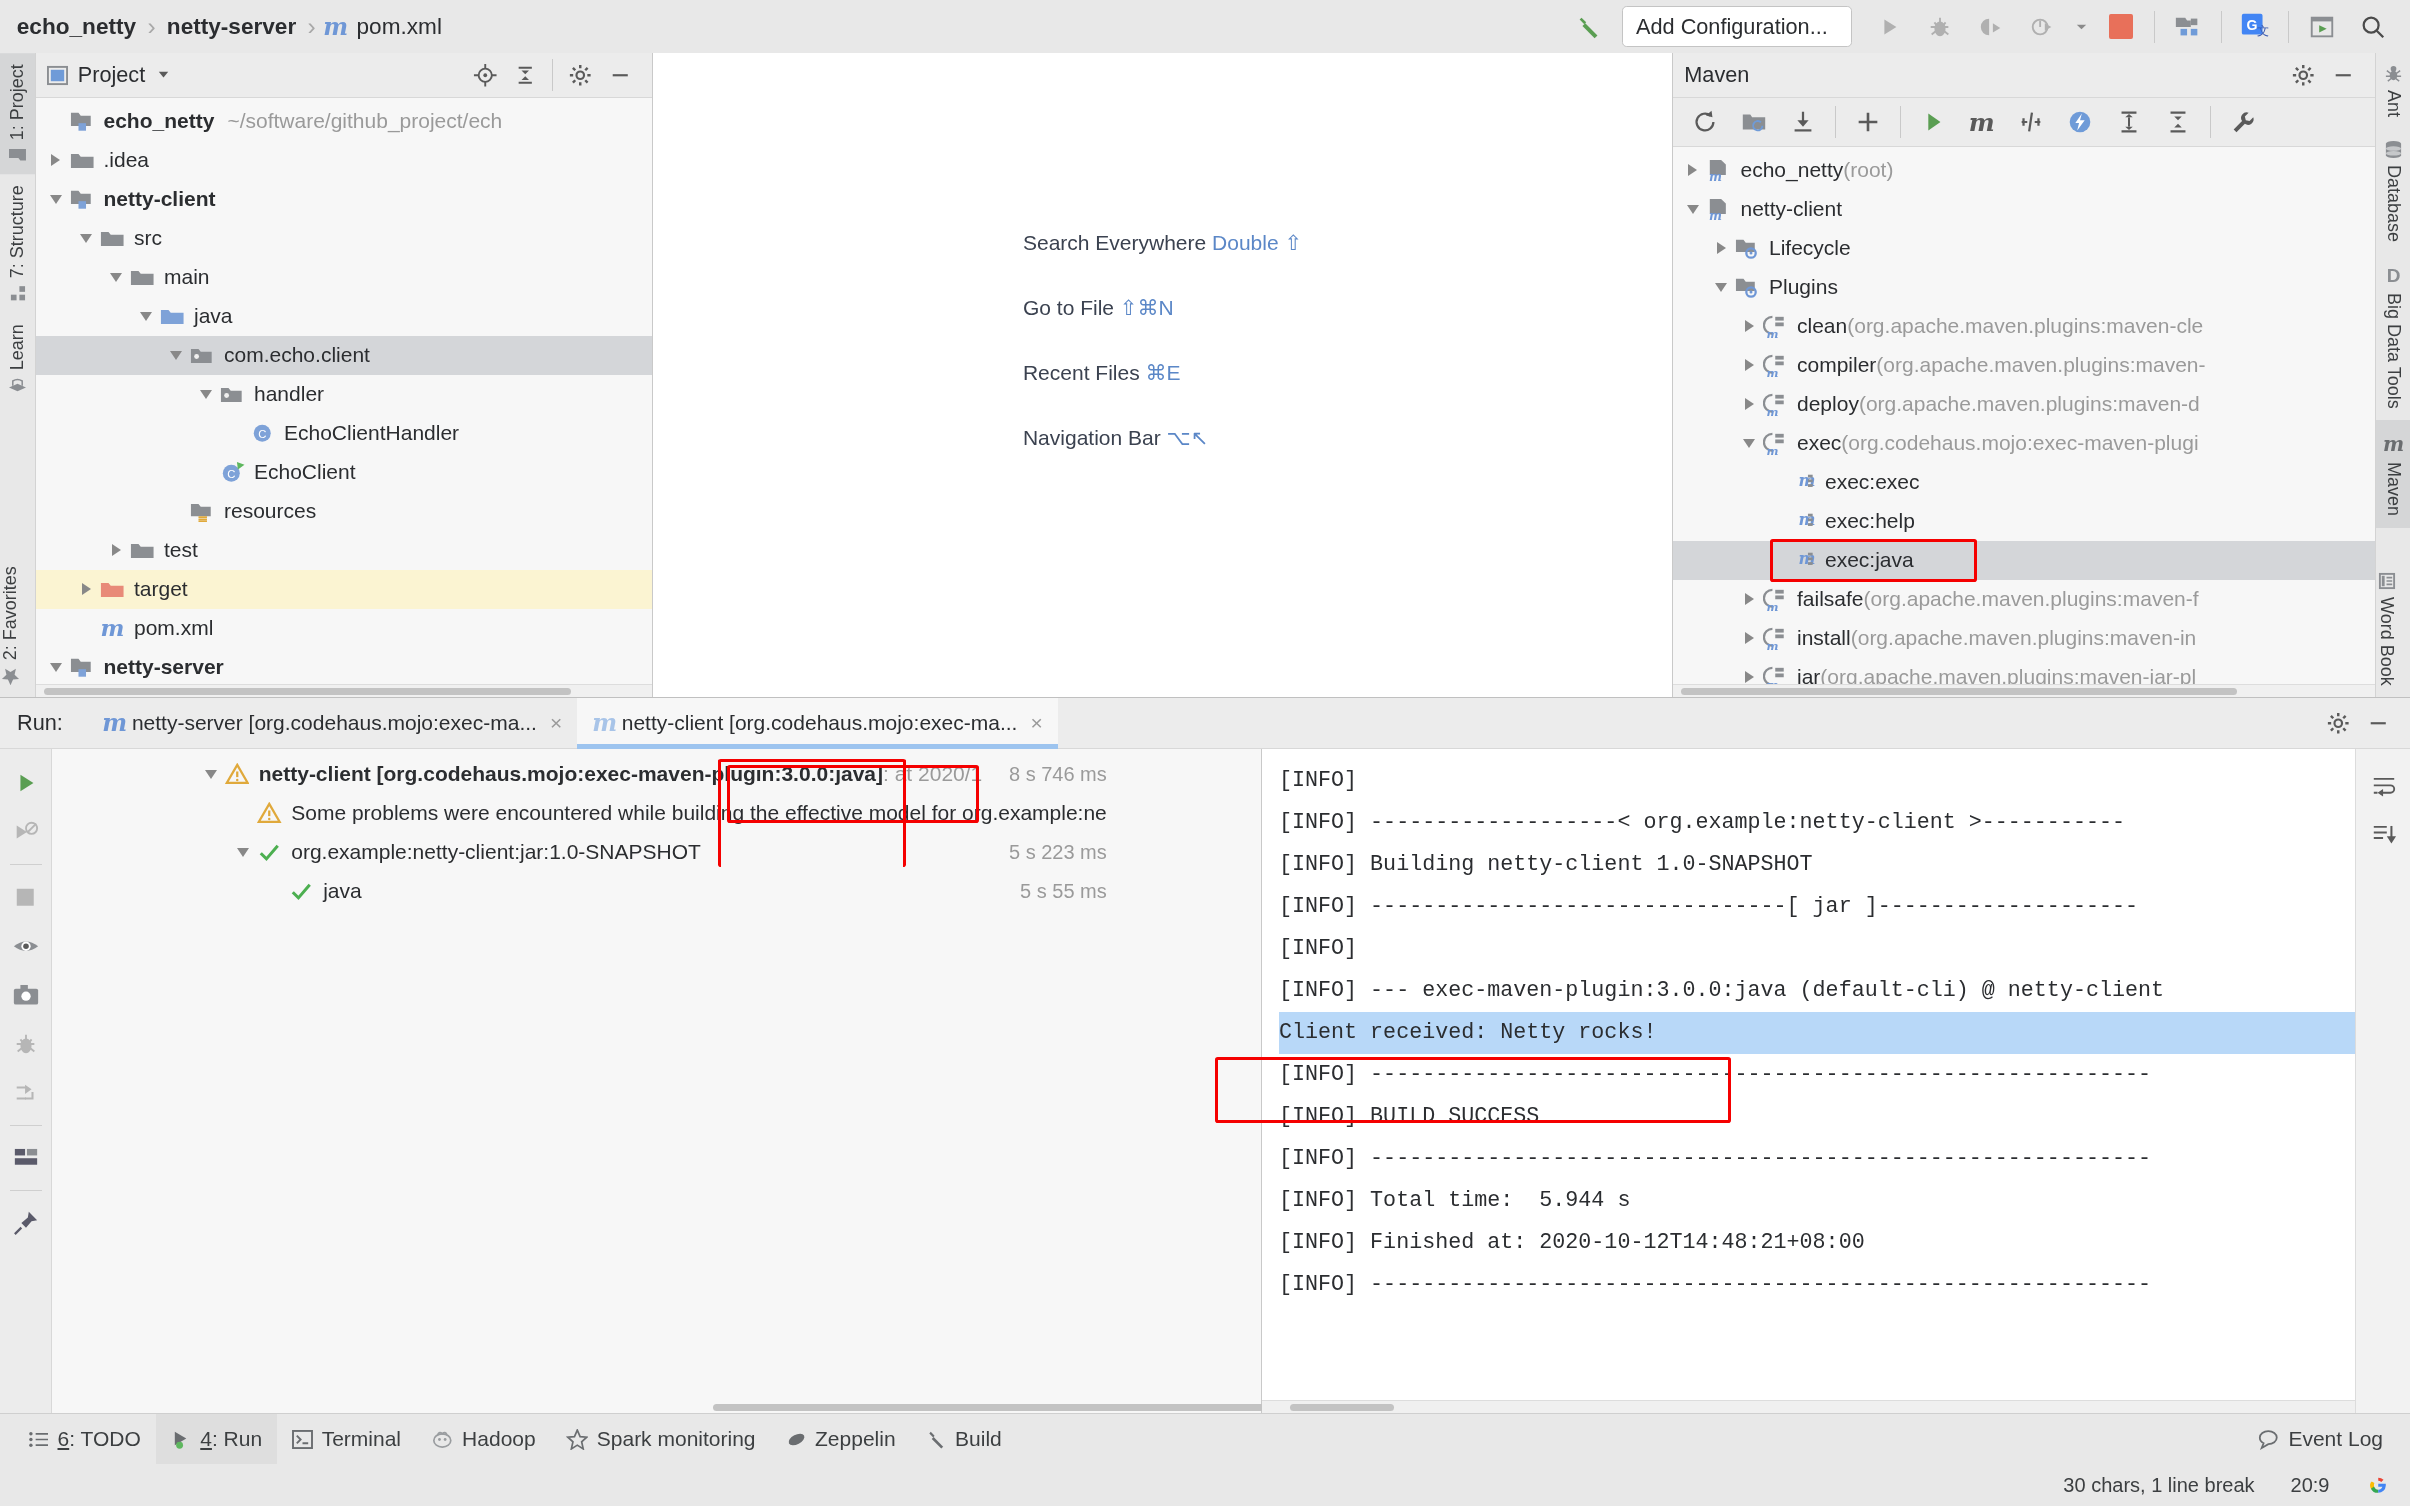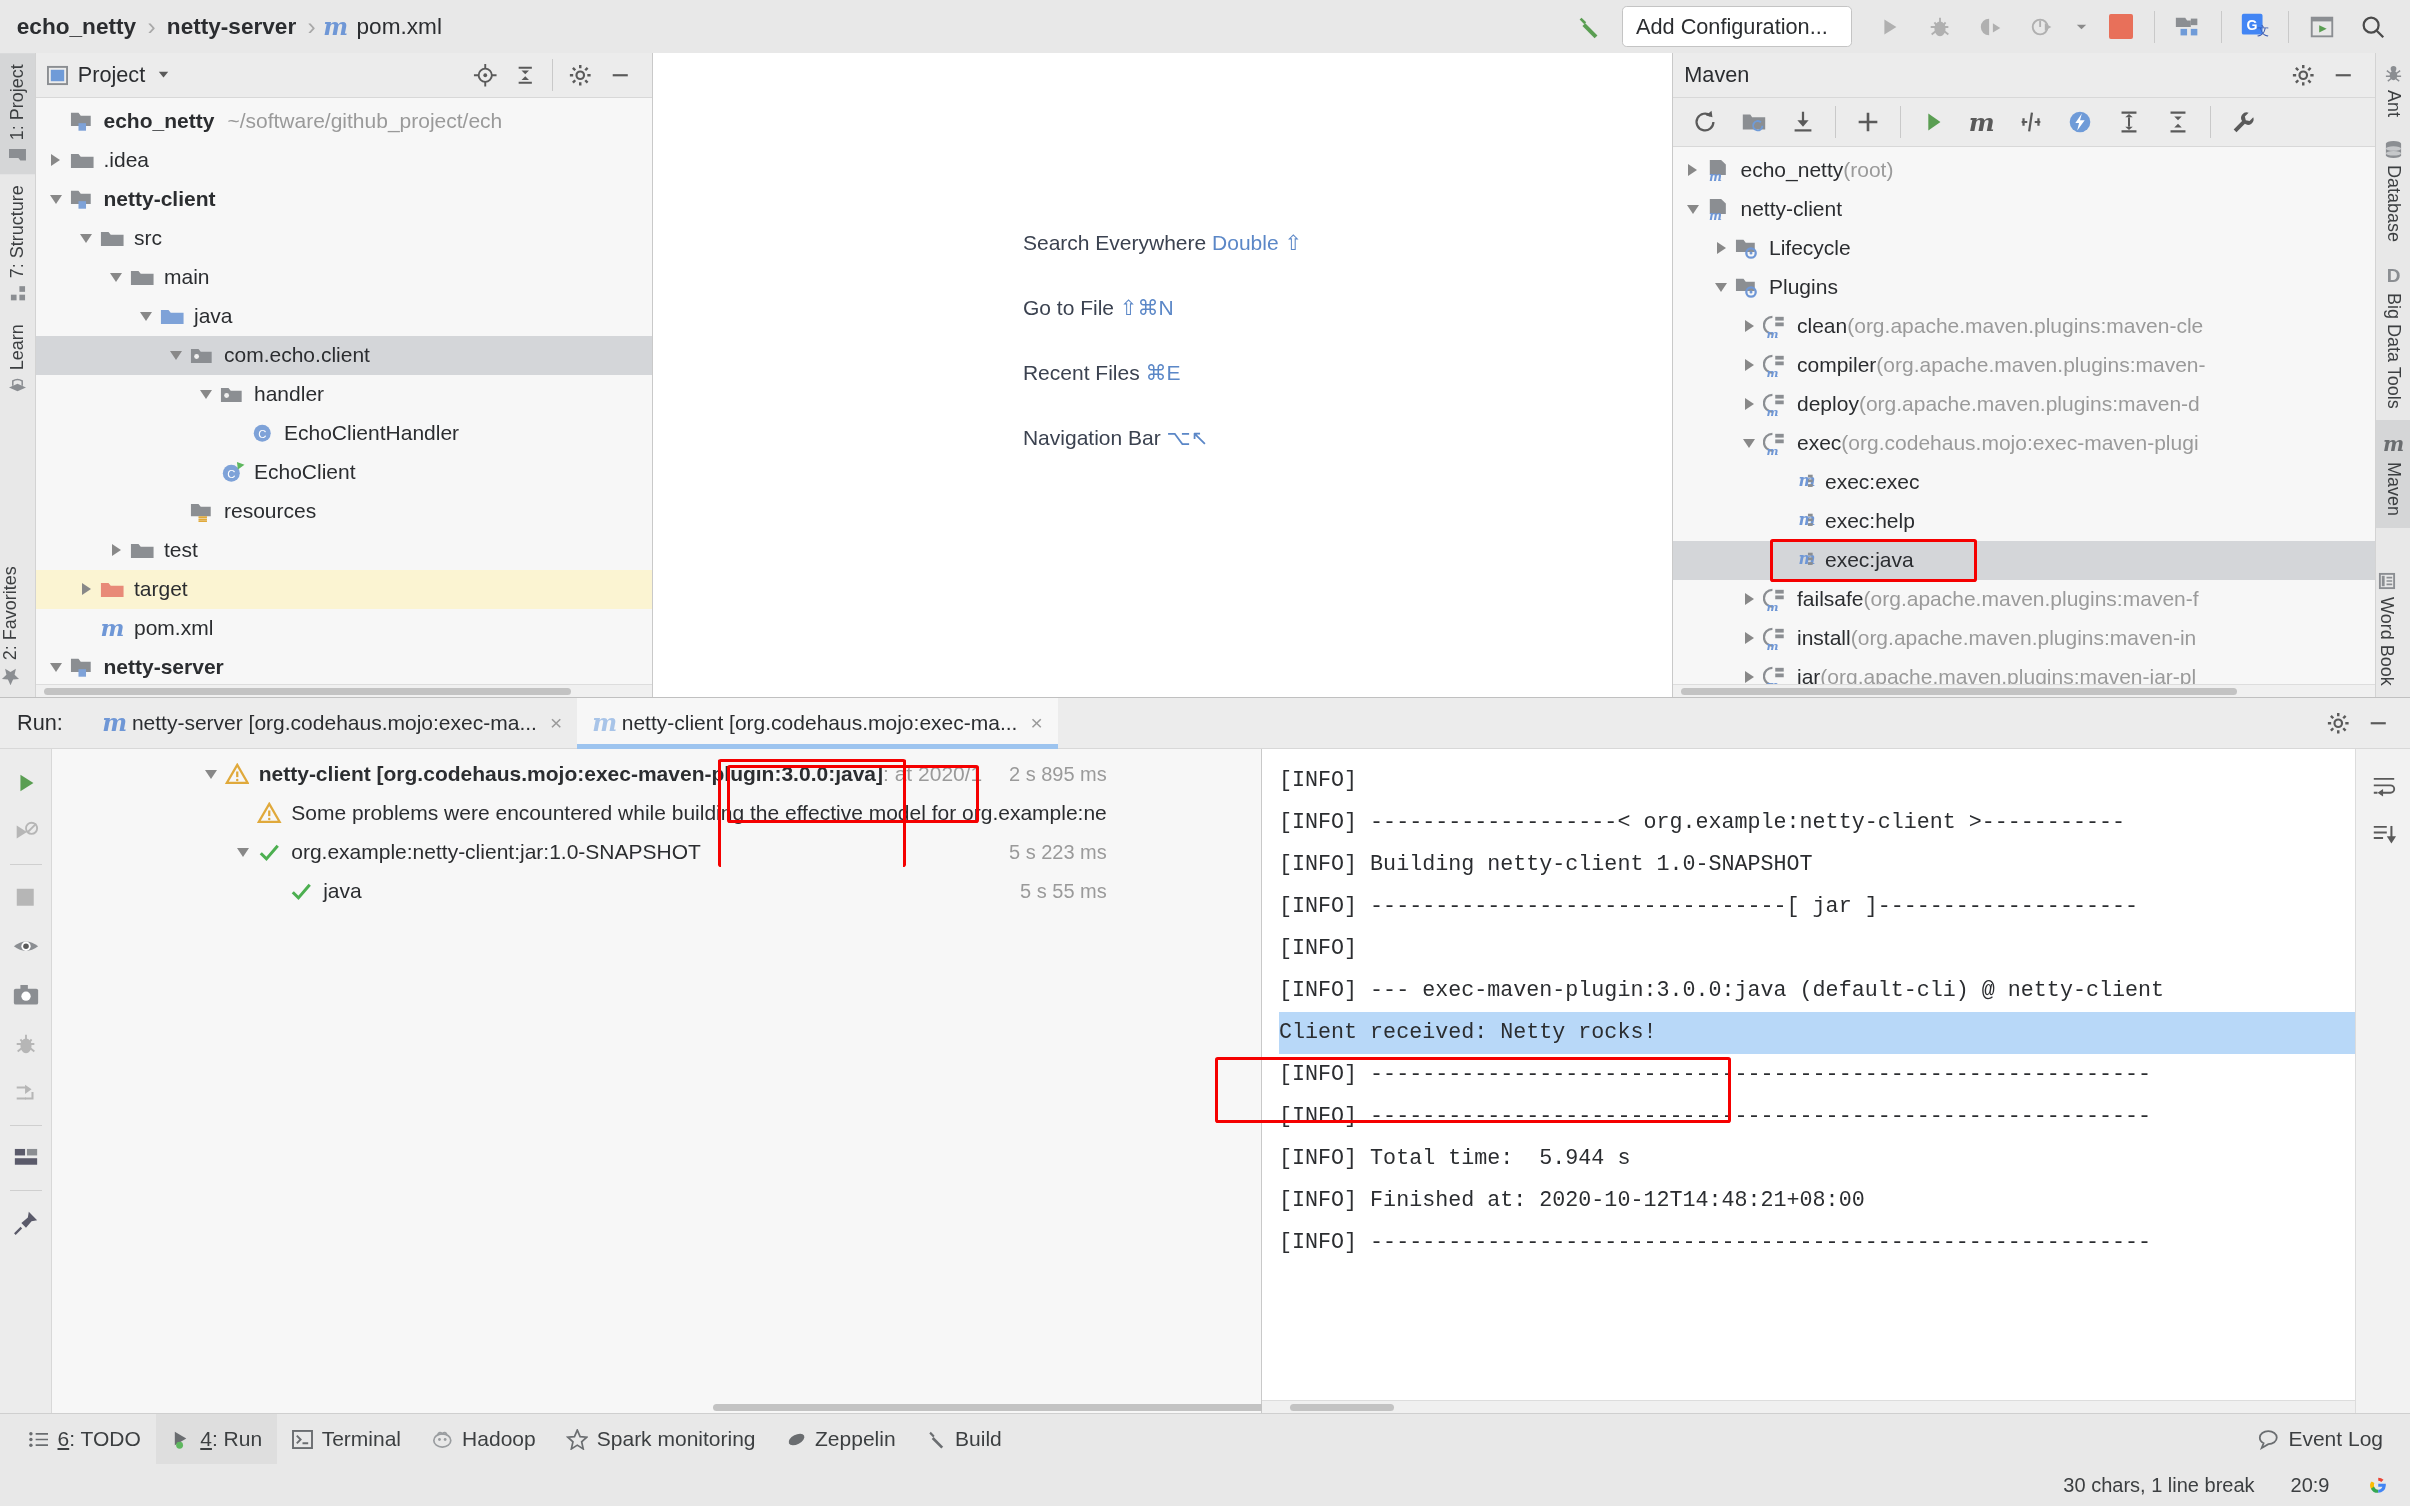--- a/index.html
+++ b/index.html
@@ -953,21 +953,21 @@
               </span>
               <span class="ico">
                 <svg width="24.5" height="22.6" viewBox="0 0 26 24">
                   <polygon points="13,2 24,21 2,21" fill="none" stroke="#e0a93b" stroke-width="2.4"></polygon>
                   <path d="M13 9 v6" stroke="#e0a93b" stroke-width="2.4"></path>
                   <circle cx="13" cy="18" r="1.3" fill="#e0a93b"></circle>
                 </svg>
               </span>
               <span class="tlabel b">netty-client [org.codehaus.mojo:exec-maven-plugin:3.0.0:java]</span>
               <span class="tpath" style="padding-left:0">: at 2020/1</span>
-              <span class="rtdur">2 s 895 ms</span>
+              <span class="rtdur">8 s 746 ms</span>
             </div>
             <div class="rtrow">
               <span style="display:inline-block;width:40px;flex:0 0 auto"></span>
               <span class="tw"></span>
               <span class="ico">
                 <svg width="24.5" height="22.6" viewBox="0 0 26 24">
                   <polygon points="13,2 24,21 2,21" fill="none" stroke="#e0a93b" stroke-width="2.4"></polygon>
                   <path d="M13 9 v6" stroke="#e0a93b" stroke-width="2.4"></path>
                   <circle cx="13" cy="18" r="1.3" fill="#e0a93b"></circle>
                 </svg>
@@ -1009,20 +1009,21 @@
       <div class="console">
         <div class="clines" id="console-lines">
             <div class="cline">[INFO] </div>
             <div class="cline">[INFO] -------------------&lt; org.example:netty-client &gt;-----------</div>
             <div class="cline">[INFO] Building netty-client 1.0-SNAPSHOT</div>
             <div class="cline">[INFO] --------------------------------[ jar ]--------------------</div>
             <div class="cline">[INFO] </div>
             <div class="cline">[INFO] --- exec-maven-plugin:3.0.0:java (default-cli) @ netty-client</div>
             <div class="cline sel">Client received: Netty rocks!</div>
             <div class="cline">[INFO] ------------------------------------------------------------</div>
+            <div class="cline">[INFO] BUILD SUCCESS</div>
             <div class="cline">[INFO] ------------------------------------------------------------</div>
             <div class="cline">[INFO] Total time:  5.944 s</div>
             <div class="cline">[INFO] Finished at: 2020-10-12T14:48:21+08:00</div>
             <div class="cline">[INFO] ------------------------------------------------------------</div>
           </div>
         <div class="cstrip">
           <span class="rsb">
             <svg width="26" height="24.5" viewBox="0 0 28 26">
                 <path d="M3 5 h22 M3 12 h18 a4 4 0 0 1 0 8 h-9 M3 20 h4" stroke="#5a5a5a" stroke-width="2" fill="none"></path>
                 <polygon points="13,16 13,24 7,20" fill="#5a5a5a"></polygon>

